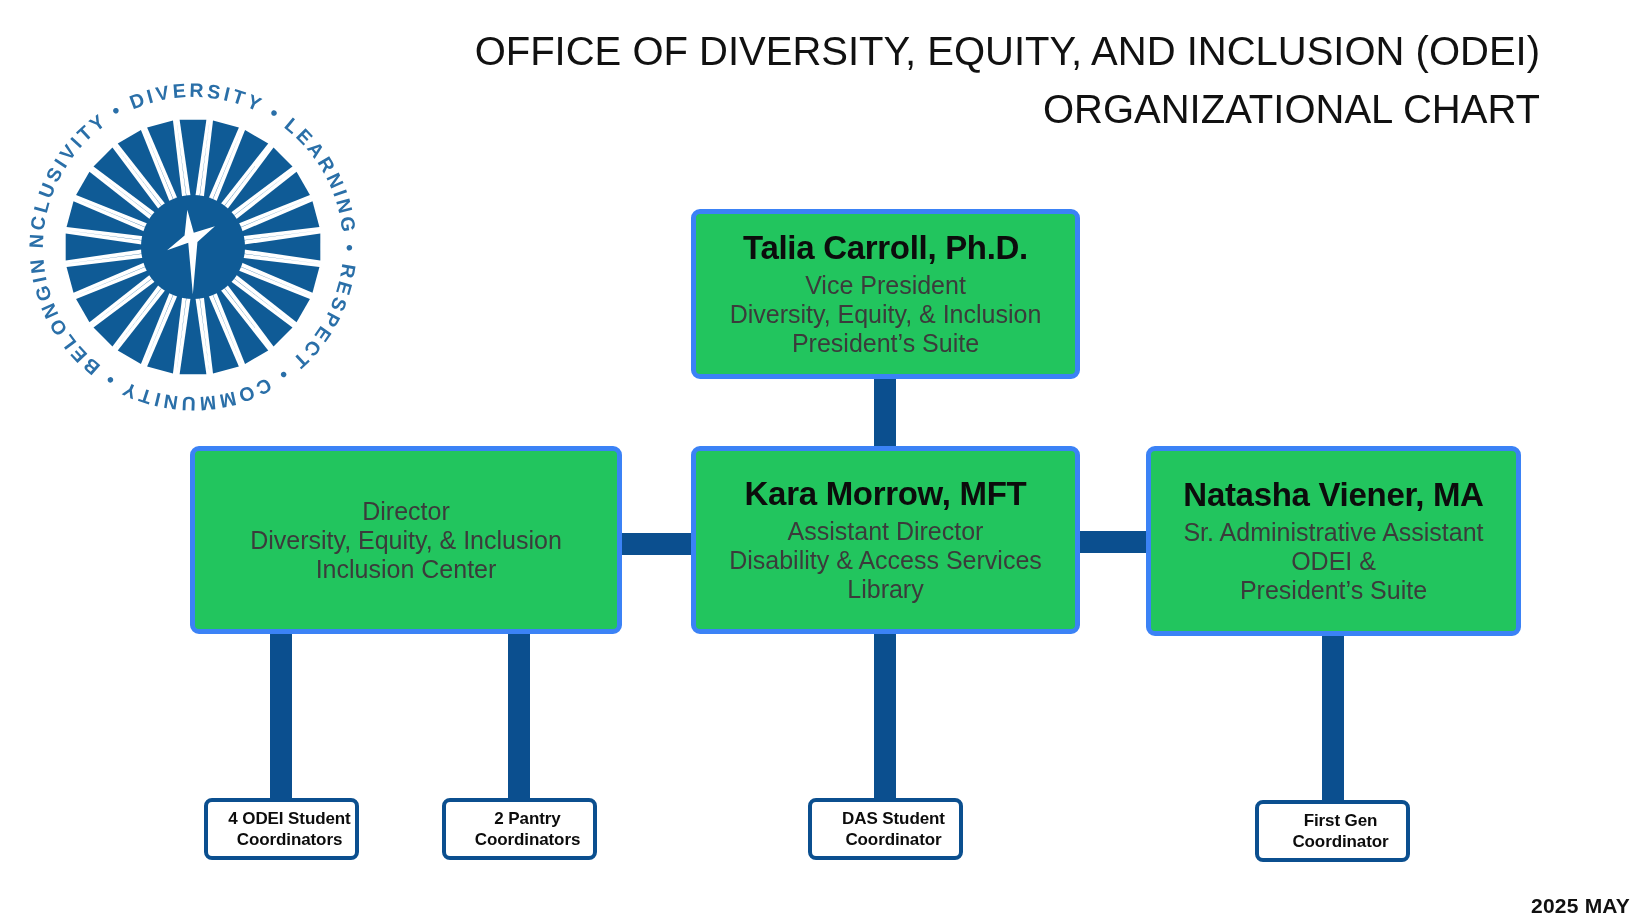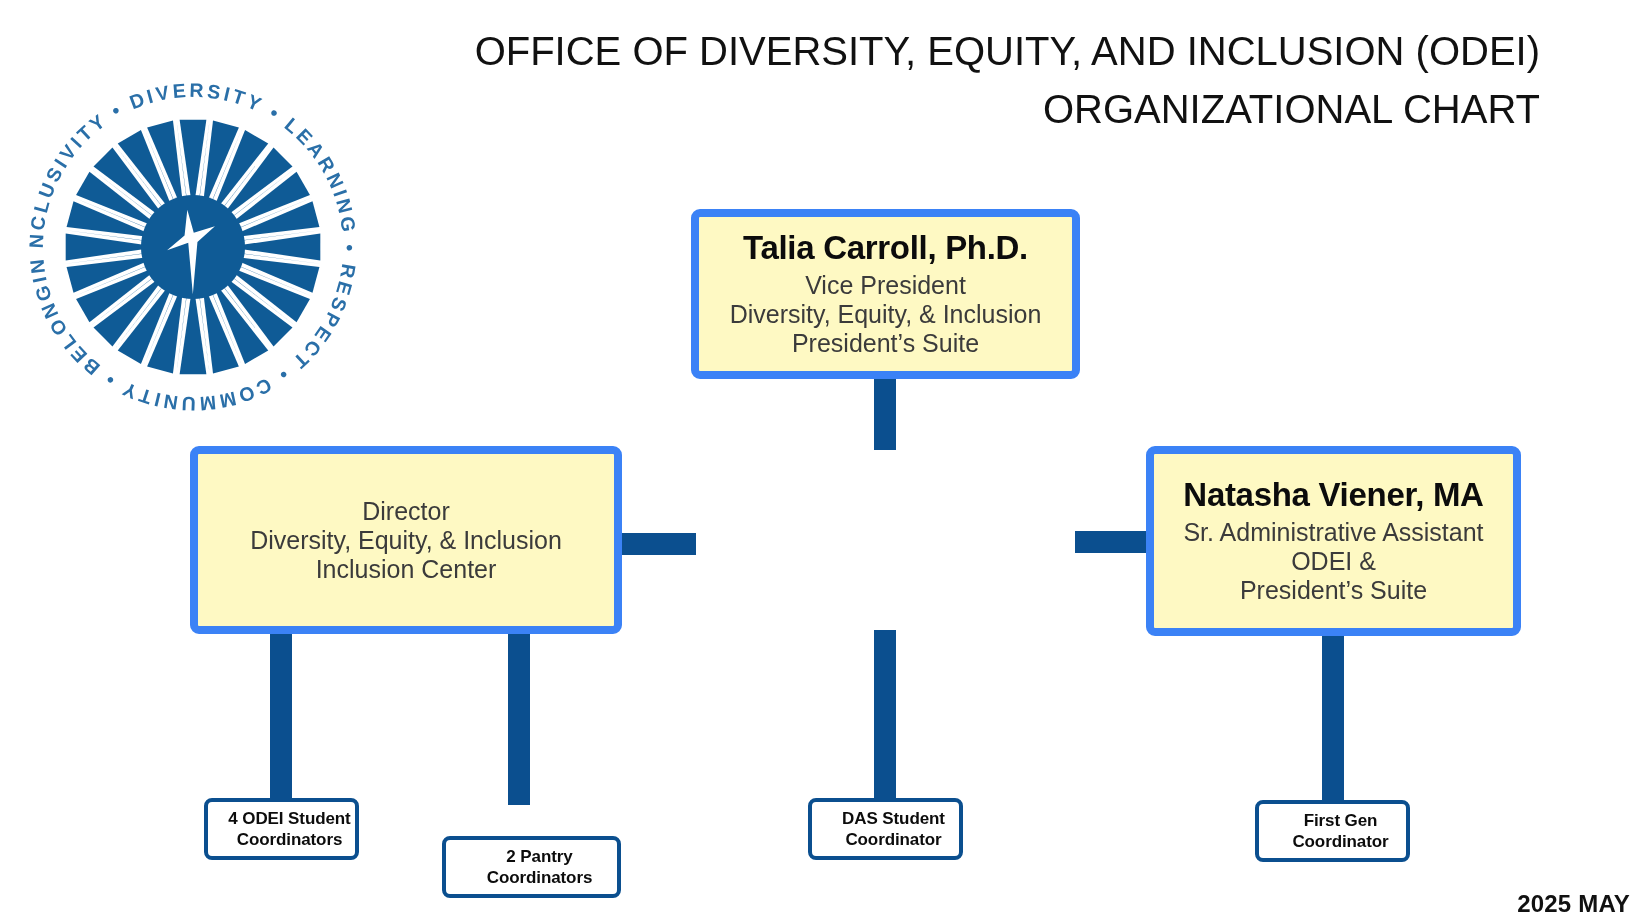--- a/index.html
+++ b/index.html
@@ -47,22 +47,22 @@
 
   
   .conn {
     position: absolute;
     background: #0B4F8F;
   }
 
   
   .node {
     position: absolute;
-    background: #fef9c3;
-    border: 8px solid #3b82f6;
+    background: #22c55e;
+    border: 5px solid #3b82f6;
     border-radius: 9px;
     display: flex;
     flex-direction: column;
     align-items: center;
     justify-content: center;
     text-align: center;
     z-index: 5;
   }
   .node .nm {
     font-weight: bold;
@@ -97,21 +97,21 @@
     line-height: 1.25;
     color: #0c0c0c;
     letter-spacing: -0.1px;
   }
 
   
   .footer-date {
     position: absolute;
     right: 10px;
     bottom: 6px;
-    font-size: 24px;
+    font-size: 21px;
     font-weight: bold;
     color: #111111;
     letter-spacing: 0.2px;
   }
 </style>
 </head>
 <body>
 
 <div id="stage">
 
@@ -209,36 +209,42 @@
     <div class="dt">Diversity, Equity, &amp; Inclusion</div>
     <div class="dt">President’s Suite</div>
   </div>
 
   <div class="node" style="left:190px; top:446px; width:432px; height:188px;">
     <div class="dt">Director</div>
     <div class="dt">Diversity, Equity, &amp; Inclusion</div>
     <div class="dt">Inclusion Center</div>
   </div>
 
+  <div class="node" style="left:691px; top:446px; width:389px; height:188px;">
+    <div class="nm">Kara Morrow, MFT</div>
+    <div class="dt">Assistant Director</div>
+    <div class="dt">Disability &amp; Access Services</div>
+    <div class="dt">Library</div>
+  </div>
 
   <div class="node" style="left:1146px; top:446px; width:375px; height:190px;">
     <div class="nm">Natasha Viener, MA</div>
     <div class="dt">Sr. Administrative Assistant</div>
     <div class="dt">ODEI &amp;</div>
     <div class="dt">President’s Suite</div>
   </div>
 
   <div class="leaf" style="left:204px; top:798px; width:155px; height:62px;">
     <div class="lt">
       <span>4 ODEI Student</span><br>
       <span>Coordinators</span>
     </div>
   </div>
 
-  <div class="leaf" style="left:442px; top:836px; width:179px; height:62px;">
+  <div class="leaf" style="left:442px; top:798px; width:155px; height:62px;">
     <div class="lt">
       <span>2 Pantry</span><br>
       <span>Coordinators</span>
     </div>
   </div>
 
   <div class="leaf" style="left:808px; top:798px; width:155px; height:62px;">
     <div class="lt">
       <span>DAS Student</span><br>
       <span>Coordinator</span>

